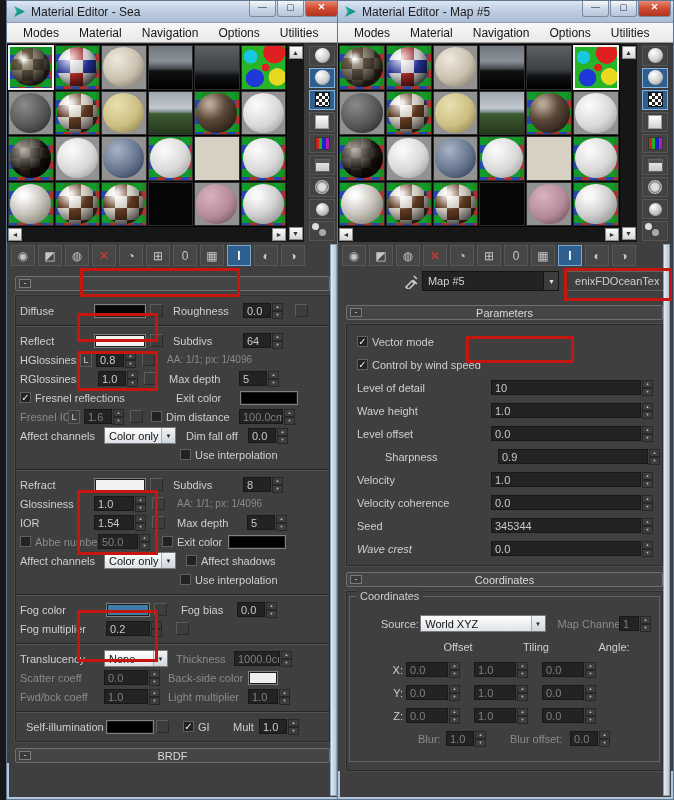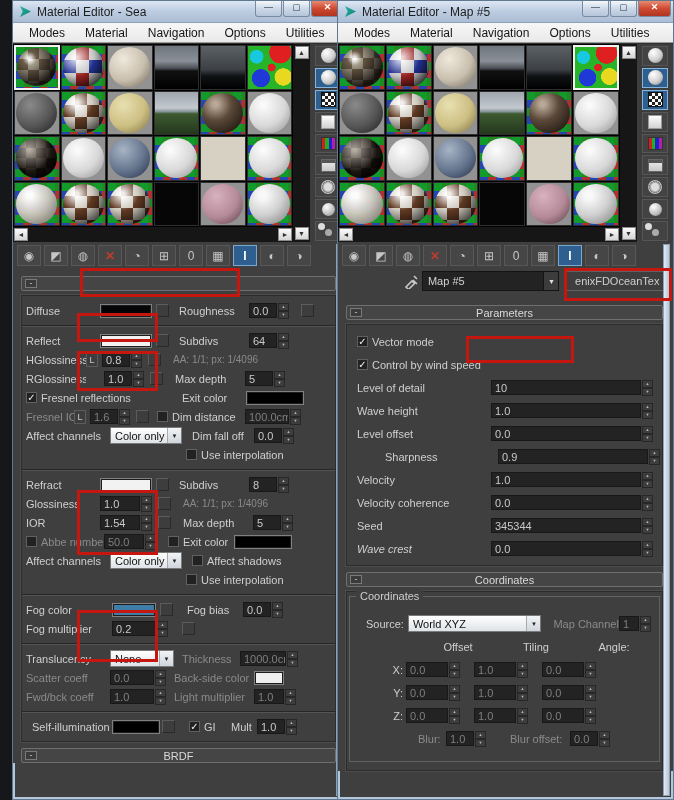--- a/index.html
+++ b/index.html
@@ -1,21 +1,21 @@
 <!DOCTYPE html>
 <html><head>
 <meta charset="utf-8">
 <style>
   * { margin:0; padding:0; box-sizing:border-box; }
   html,body { width:674px; height:800px; overflow:hidden; background:#15171a;
     font-family:"Liberation Sans", sans-serif; }
   .window { position:absolute; top:0; height:800px; background:#3f3f3f;
     border:1px solid #5f7astatic0; border:1px solid #5f7890;
     box-shadow: inset 0 0 0 2px #b3c7dc; overflow:hidden; }
-  #win0 { left:12px; width:335px; }
+  #win0 { left:6px; width:335px; }
   #win1 { left:337px; width:337px; }
 
   
   .titlebar { height:22px; display:flex; align-items:center; padding:0 2px 0 6px;
     background:linear-gradient(#dce7f4,#bfcee2 45%,#abbdd4);
     border-bottom:1px solid #8ba1bb; }
   .logo-icon { width:13px; height:13px; margin-right:5px; position:relative; }
   .logo-icon::before { content:""; position:absolute; inset:1px;
     background:linear-gradient(135deg,#27b5a2,#0e7f71);
     clip-path:polygon(0 0, 100% 50%, 0 100%, 25% 50%); }
@@ -588,21 +588,21 @@
         </div>
         <div class="section">
           <div class="prow">
             <div class="lbl" style="width: 80px; margin-left: 6px;">Self-illumination</div>
             <div class="swatch" style="background: rgb(0, 0, 0); width: 48px;"></div>
             <div class="mapbtn" style="margin-left: 2px;"></div>
             <div class="chk" style="width: 34px; margin-left: 14px;">
               <div class="chkbox">✓</div>
               <span class="">GI</span>
             </div>
-            <div class="lbl" style="width: 26px; margin-left: 8px;">Mult</div>
+            <div class="lbl" style="width: 26px; margin-left: 16px;">Mult</div>
             <div class="spin">
               <div class="field" style="width: 28px;">1.0</div>
               <div class="spinbtns">
                 <div>▲</div>
                 <div>▼</div>
               </div>
             </div>
           </div>
         </div>
       </div>
@@ -860,21 +860,21 @@
       </div>
       <div class="rollout">
         <div class="minus">-</div>
         <span class="rtitle">Coordinates</span>
       </div>
       <div class="paramsbox">
         <div class="groupbox">
           <div class="legend">Coordinates</div>
           <div class="section">
             <div class="prow">
-              <div class="lbl" style="width: 46px; margin-left: 0;">Source:</div>
+              <div class="lbl" style="width: 46px; margin-left: 15px;">Source:</div>
               <div class="combo" style="width: 146px;">
                 <span>World XYZ</span>
                 <div class="carrow">▼</div>
               </div>
               <div class="lbl dis" style="width: 72px; margin-left: 12px;">Map Channel:</div>
               <div class="spin">
                 <div class="field fdis" style="width: 20px;">1</div>
                 <div class="spinbtns">
                   <div>▲</div>
                   <div>▼</div>

